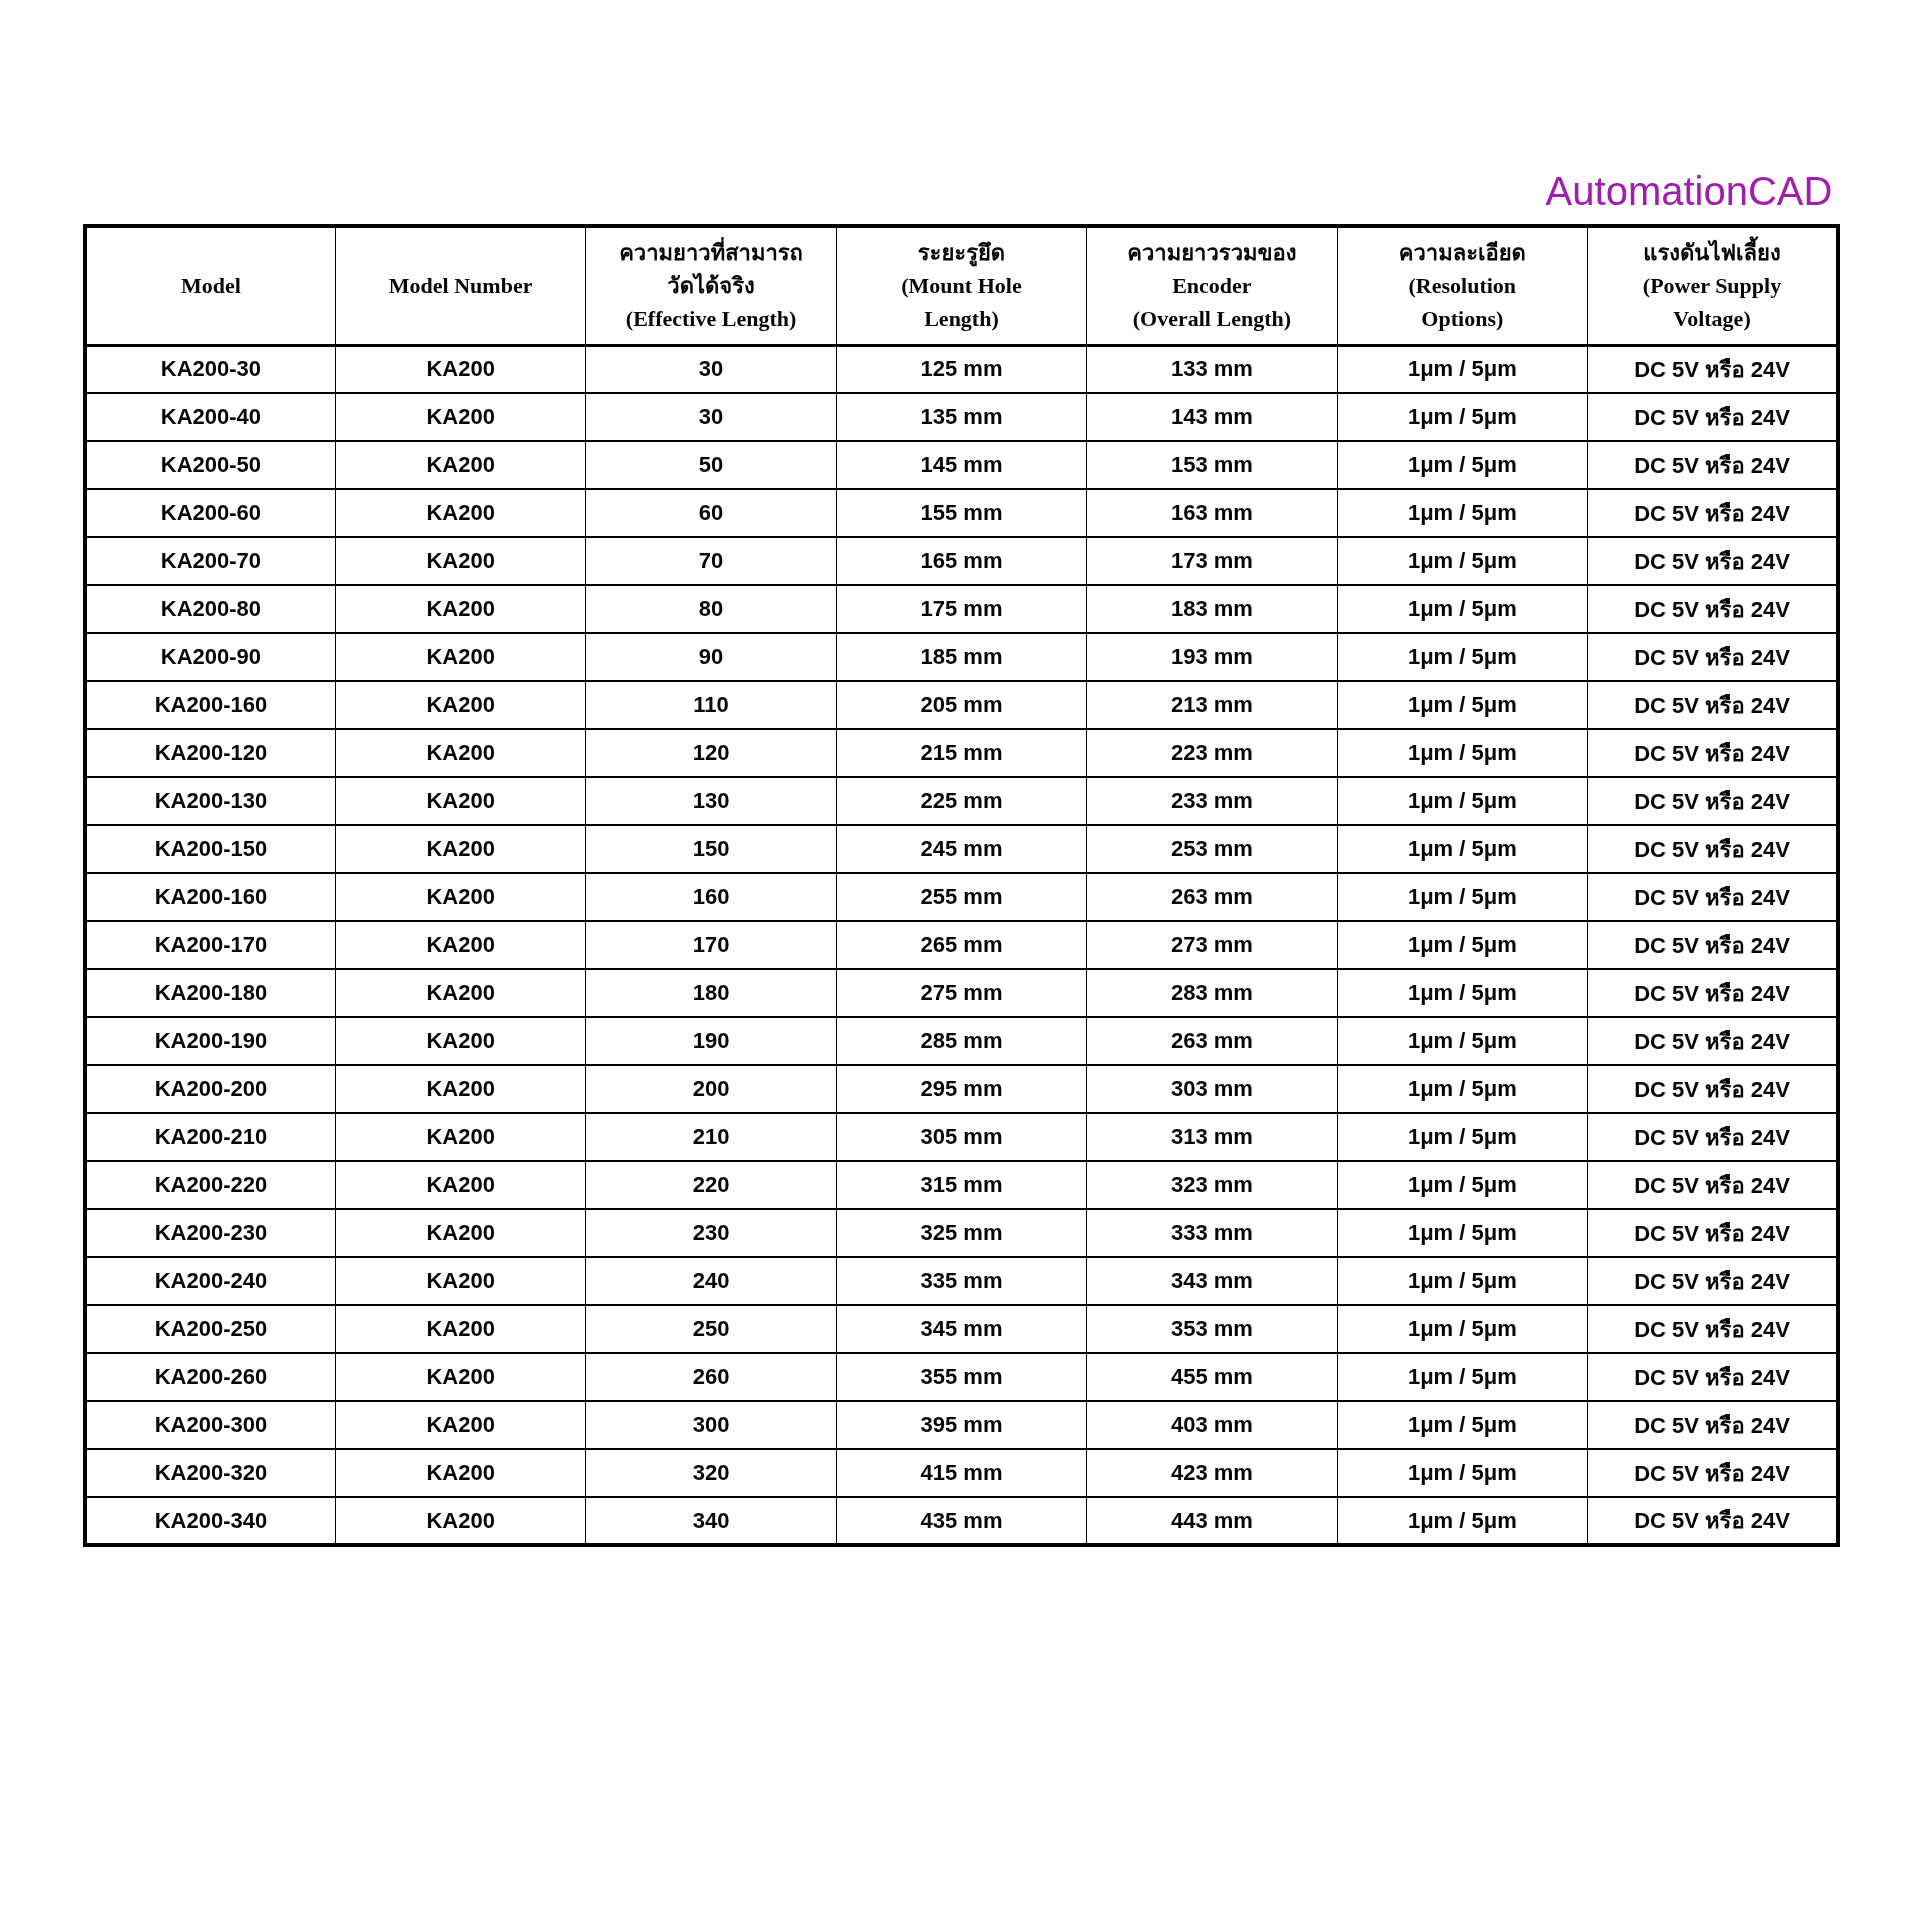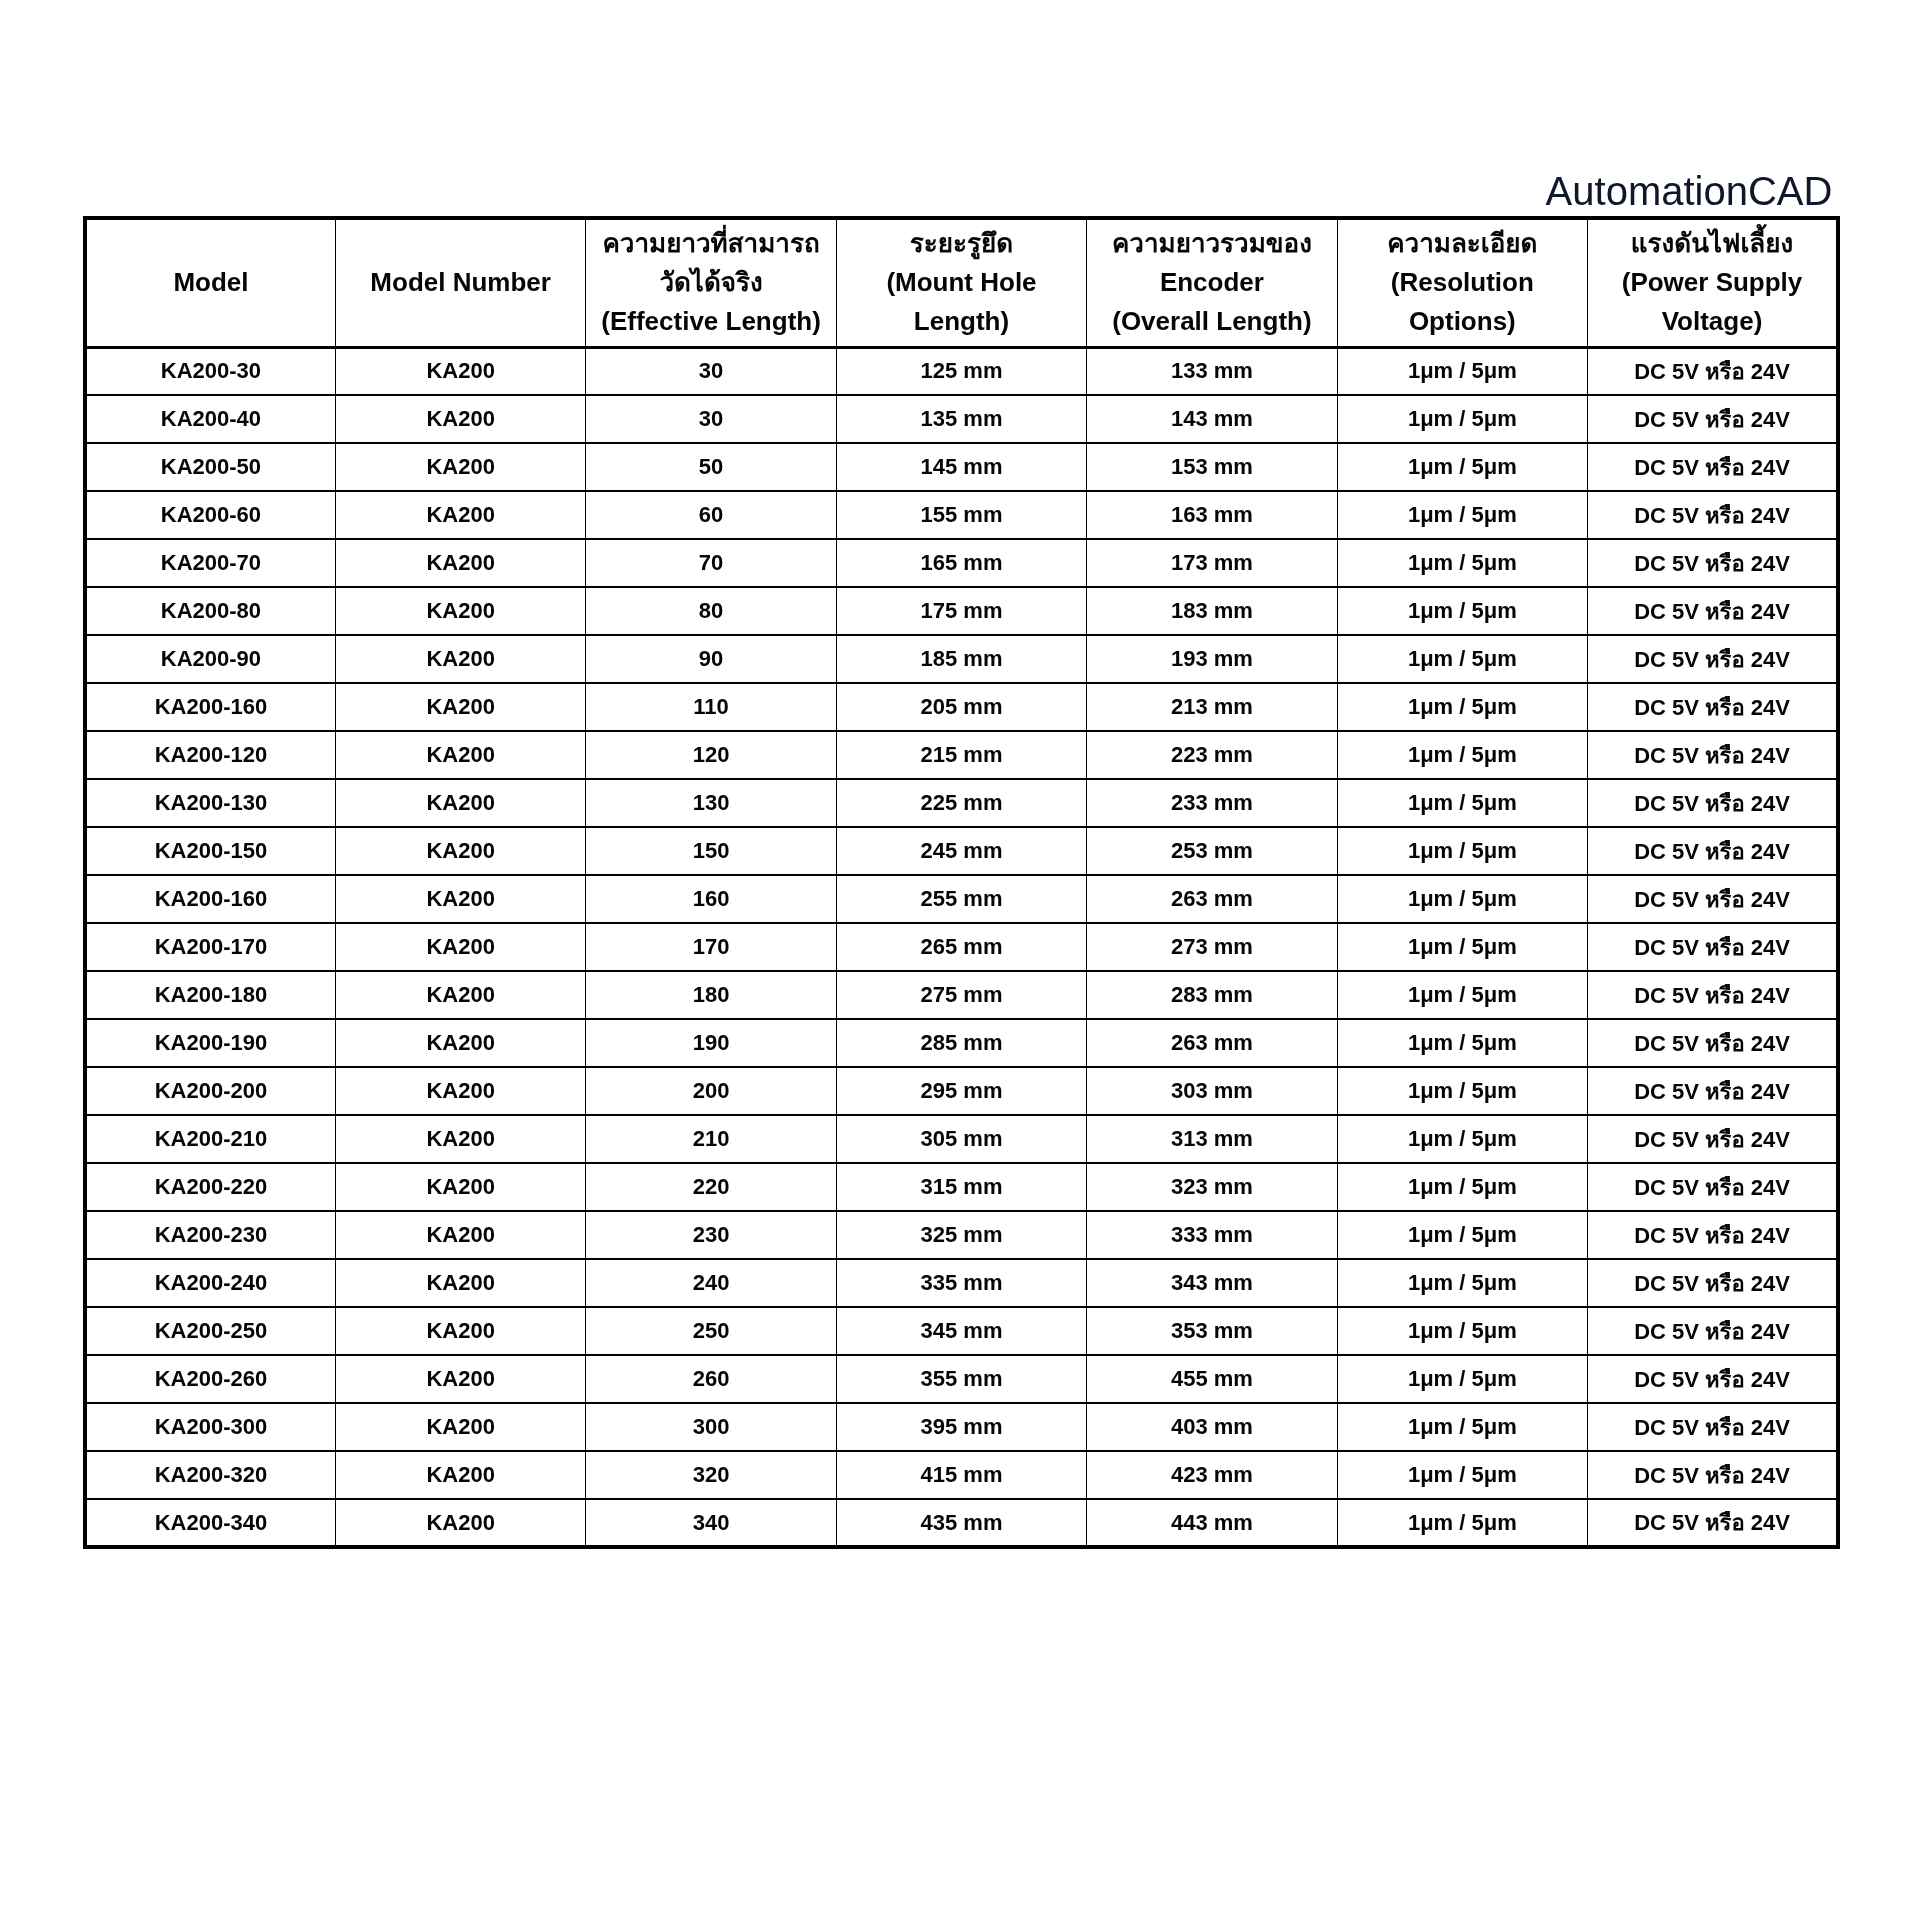--- a/index.html
+++ b/index.html
@@ -20,23 +20,23 @@
     position: absolute;
     left: 83px;
     top: 169px;
     width: 1757px;
   }
   .brand {
     text-align: right;
     font-size: 40px;
     font-weight: 400;
     letter-spacing: 0px;
-    color: #0f172a;
+    color: #a21caf;
     padding-right: 7.6px;
-    margin-bottom: 2px;
+    margin-bottom: 10px;
     font-family: "Liberation Sans", sans-serif;
   }
   table.spec {
     width: 1757px;
     border-collapse: collapse;
     table-layout: fixed;
     border: 4.3px solid #000000;
   }
   table.spec col { width: 14.285%; }
   table.spec th, table.spec td {
@@ -46,25 +46,26 @@
     border-bottom-width: 2.7px;
     border-left-width: 1.1px;
     border-right-width: 1.1px;
     text-align: center;
     vertical-align: middle;
     font-weight: 700;
     color: #060606;
   }
   table.spec th {
     height: 119px;
-    font-size: 26px;
+    font-size: 22px;
     line-height: 1.5;
     white-space: pre-line;
     border-bottom-width: 3.3px;
     padding: 4.3px 3.3px;
+    font-family: Liberation Serif, serif;
   }
   table.spec td {
     height: 48px;
     font-size: 22px;
     padding: 0 3.3px;
   }
 </style>
 </head>
 <body>
 

